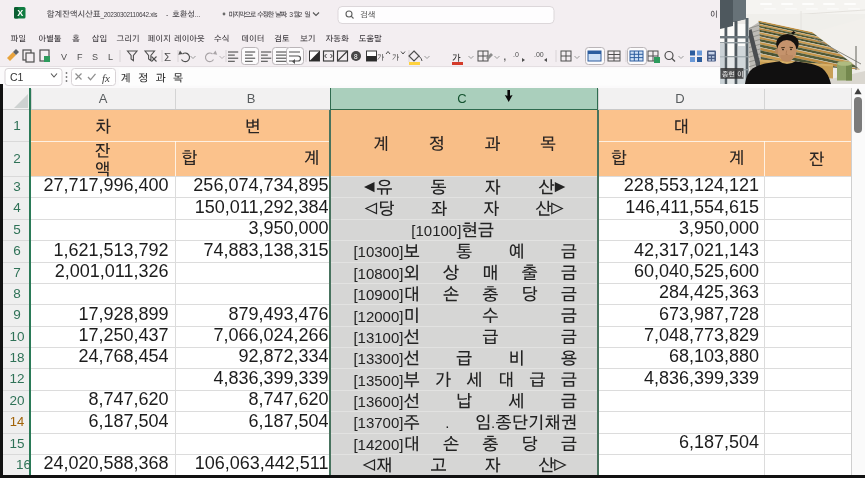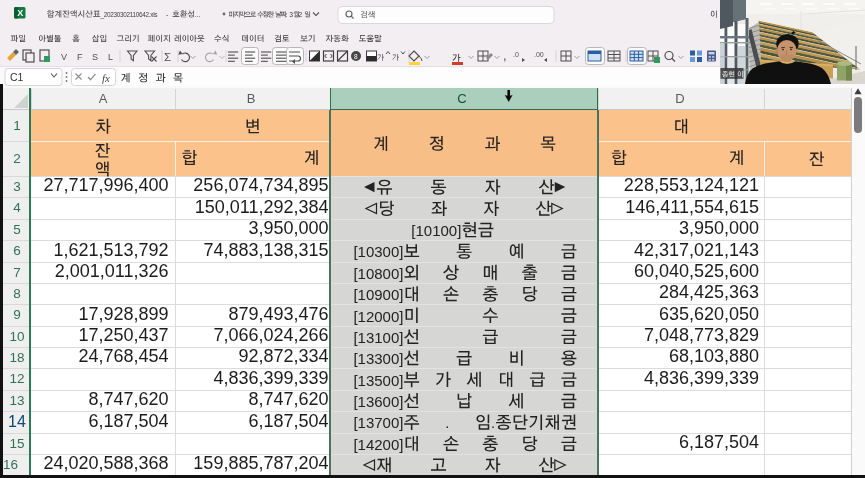--- a/index.html
+++ b/index.html
@@ -122,62 +122,62 @@
 <div class="a" style="left:17px;top:325.7px;width:0">
       <div style="position:absolute;left:-14px;width:28px;text-align:center;font-size:13.5px;line-height:21.4px;color:#2f7257">10</div>
     </div>
 <div class="a" style="left:17px;top:347.0px;width:0">
       <div style="position:absolute;left:-14px;width:28px;text-align:center;font-size:13.5px;line-height:21.4px;color:#2f7257">18</div>
     </div>
 <div class="a" style="left:17px;top:368.4px;width:0">
       <div style="position:absolute;left:-14px;width:28px;text-align:center;font-size:13.5px;line-height:21.4px;color:#2f7257">12</div>
     </div>
 <div class="a" style="left:17px;top:389.8px;width:0">
-      <div style="position:absolute;left:-14px;width:28px;text-align:center;font-size:13.5px;line-height:21.4px;color:#2f7257">13</div>
+      <div style="position:absolute;left:-14px;width:28px;text-align:center;font-size:13.5px;line-height:21.4px;color:#2f7257">20</div>
     </div>
 <div class="a" style="left:17px;top:411.2px;width:0">
-      <div style="position:absolute;left:-14px;width:28px;text-align:center;font-size:16px;line-height:21.4px;color:#0c4a6e">14</div>
+      <div style="position:absolute;left:-14px;width:28px;text-align:center;font-size:13px;line-height:21.4px;color:#a16207">14</div>
     </div>
 <div class="a" style="left:17px;top:432.6px;width:0">
       <div style="position:absolute;left:-14px;width:28px;text-align:center;font-size:13.5px;line-height:21.4px;color:#2f7257">15</div>
     </div>
 <div class="a" style="left:17px;top:453.9px;width:0">
-      <div style="position:absolute;left:-14px;width:28px;text-align:left;font-size:13.5px;line-height:21.4px;color:#2f7257">16</div>
+      <div style="position:absolute;left:-14px;width:28px;text-align:right;font-size:13.5px;line-height:21.4px;color:#2f7257">16</div>
     </div>
 <div class="num" style="right:696.5px;top:175.4px;line-height:21.38px">27,717,996,400</div>
 <div class="num" style="right:536.5px;top:175.4px;line-height:21.38px">256,074,734,895</div>
 <div class="num" style="right:106.0px;top:175.4px;line-height:21.38px">228,553,124,121</div>
 <div class="num" style="right:536.5px;top:196.8px;line-height:21.38px">150,011,292,384</div>
 <div class="num" style="right:106.0px;top:196.8px;line-height:21.38px">146,411,554,615</div>
 <div class="num" style="right:536.5px;top:218.2px;line-height:21.38px">3,950,000</div>
 <div class="num" style="right:106.0px;top:218.2px;line-height:21.38px">3,950,000</div>
 <div class="num" style="right:696.5px;top:239.5px;line-height:21.38px">1,621,513,792</div>
 <div class="num" style="right:536.5px;top:239.5px;line-height:21.38px">74,883,138,315</div>
 <div class="num" style="right:106.0px;top:239.5px;line-height:21.38px">42,317,021,143</div>
 <div class="num" style="right:696.5px;top:260.9px;line-height:21.38px">2,001,011,326</div>
 <div class="num" style="right:106.0px;top:260.9px;line-height:21.38px">60,040,525,600</div>
 <div class="num" style="right:106.0px;top:282.3px;line-height:21.38px">284,425,363</div>
 <div class="num" style="right:696.5px;top:303.7px;line-height:21.38px">17,928,899</div>
 <div class="num" style="right:536.5px;top:303.7px;line-height:21.38px">879,493,476</div>
-<div class="num" style="right:106.0px;top:303.7px;line-height:21.38px">635,620,050</div>
+<div class="num" style="right:106.0px;top:303.7px;line-height:21.38px">673,987,728</div>
 <div class="num" style="right:696.5px;top:325.1px;line-height:21.38px">17,250,437</div>
 <div class="num" style="right:536.5px;top:325.1px;line-height:21.38px">7,066,024,266</div>
 <div class="num" style="right:106.0px;top:325.1px;line-height:21.38px">7,048,773,829</div>
 <div class="num" style="right:696.5px;top:346.4px;line-height:21.38px">24,768,454</div>
 <div class="num" style="right:536.5px;top:346.4px;line-height:21.38px">92,872,334</div>
 <div class="num" style="right:106.0px;top:346.4px;line-height:21.38px">68,103,880</div>
 <div class="num" style="right:536.5px;top:367.8px;line-height:21.38px">4,836,399,339</div>
 <div class="num" style="right:106.0px;top:367.8px;line-height:21.38px">4,836,399,339</div>
 <div class="num" style="right:696.5px;top:389.2px;line-height:21.38px">8,747,620</div>
 <div class="num" style="right:536.5px;top:389.2px;line-height:21.38px">8,747,620</div>
 <div class="num" style="right:696.5px;top:410.6px;line-height:21.38px">6,187,504</div>
 <div class="num" style="right:536.5px;top:410.6px;line-height:21.38px">6,187,504</div>
 <div class="num" style="right:106.0px;top:432.0px;line-height:21.38px">6,187,504</div>
 <div class="num" style="right:696.5px;top:453.3px;line-height:21.38px">24,020,588,368</div>
-<div class="num" style="right:536.5px;top:453.3px;line-height:21.38px">159,885,787,204</div>
+<div class="num" style="right:536.5px;top:453.3px;line-height:21.38px">106,063,442,511</div>
 <svg class="a" style="left:0;top:0" width="865" height="478" viewBox="0 0 865 478">
       <defs>
         <path id="g0" d="M208 -87V233H301V154H736V233H829V-87ZM301 -13H736V85H301ZM734 273V836H829V576H952V492H829V273ZM184 741V815H525V741ZM52 599V672H625V599ZM93 417Q93 481 168.0 515.5Q243 550 353 550Q462 550 537.5 516.0Q613 482 613 417Q613 353 538.0 318.0Q463 283 353 283Q243 283 168.0 318.0Q93 353 93 417ZM192 417Q192 385 237.5 368.0Q283 351 353 351Q420 351 467.0 368.0Q514 385 514 417Q514 450 468.5 466.0Q423 482 353 482Q283 482 237.5 465.5Q192 449 192 417Z"></path>
         <path id="g1" d="M422 213V296H591V489H442V572H591V810H677V-49H591V213ZM786 -90V836H877V-90ZM72 103Q216 221 288.0 370.5Q360 520 362 660H109V743H461Q461 322 143 47Z"></path>
         <path id="g2" d="M222 -62V224H316V21H856V-62ZM728 157V836H822V527H949V443H822V157ZM45 320Q88 340 129.0 368.0Q170 396 211.0 435.0Q252 474 277.5 525.0Q303 576 305 630V689H96V771H614V689H408V632Q409 584 433.5 537.0Q458 490 496.5 453.0Q535 416 572.5 389.0Q610 362 648 341L594 279Q529 311 460.0 371.0Q391 431 358 489Q330 429 254.0 361.0Q178 293 102 258Z"></path>
         <path id="g3" d="M208 122V201H870V-97H776V122ZM586 264V824H669V576H781V836H870V248H781V492H669V264ZM83 561Q83 663 142.5 726.5Q202 790 298 790Q394 790 453.5 726.5Q513 663 513 561Q513 458 454.0 395.0Q395 332 298 332Q200 332 141.5 395.0Q83 458 83 561ZM177 561Q177 494 209.5 450.5Q242 407 298 407Q354 407 386.5 451.0Q419 495 419 561Q419 627 386.5 671.0Q354 715 298 715Q242 715 209.5 670.0Q177 625 177 561Z"></path>
         <path id="g4" d="M751 -90V836H847V-90ZM38 106Q89 146 134.5 196.0Q180 246 221.5 312.5Q263 379 287.5 464.0Q312 549 312 640V784H405V642Q405 553 431.5 468.5Q458 384 501.0 320.0Q544 256 583.0 212.5Q622 169 663 136L595 74Q536 121 464.0 217.5Q392 314 361 406Q335 312 261.5 210.5Q188 109 112 46Z"></path>
         <path id="g5" d="M222 -62V237H316V22H855V-62ZM728 169V836H822V536H956V452H822V169ZM22 341Q72 369 117.0 404.5Q162 440 203.5 487.5Q245 535 269.5 594.5Q294 654 294 717V804H387V719Q387 657 413.5 598.0Q440 539 483.0 494.5Q526 450 565.5 419.5Q605 389 645 367L588 302Q528 334 453.5 403.0Q379 472 343 543Q310 470 234.0 395.5Q158 321 83 278Z"></path>
         <path id="g6" d="M43 9V90H281V350H374V90H620V350H713V90H947V9ZM118 325V405H266V690H139V771H856V690H729V405H877V325ZM357 405H638V690H357Z"></path>
         <path id="g7" d="M43 -13V69H449V232H546V69H947V-13ZM282 725V803H714V725ZM114 557V634H882V557ZM175 344Q175 418 263.5 455.0Q352 492 498 492Q639 492 730.0 454.0Q821 416 821 343Q821 270 730.5 231.5Q640 193 498 193Q353 193 264.0 231.0Q175 269 175 344ZM280 344Q280 263 498 263Q716 263 716 344Q716 421 498 421Q280 421 280 344Z"></path>

